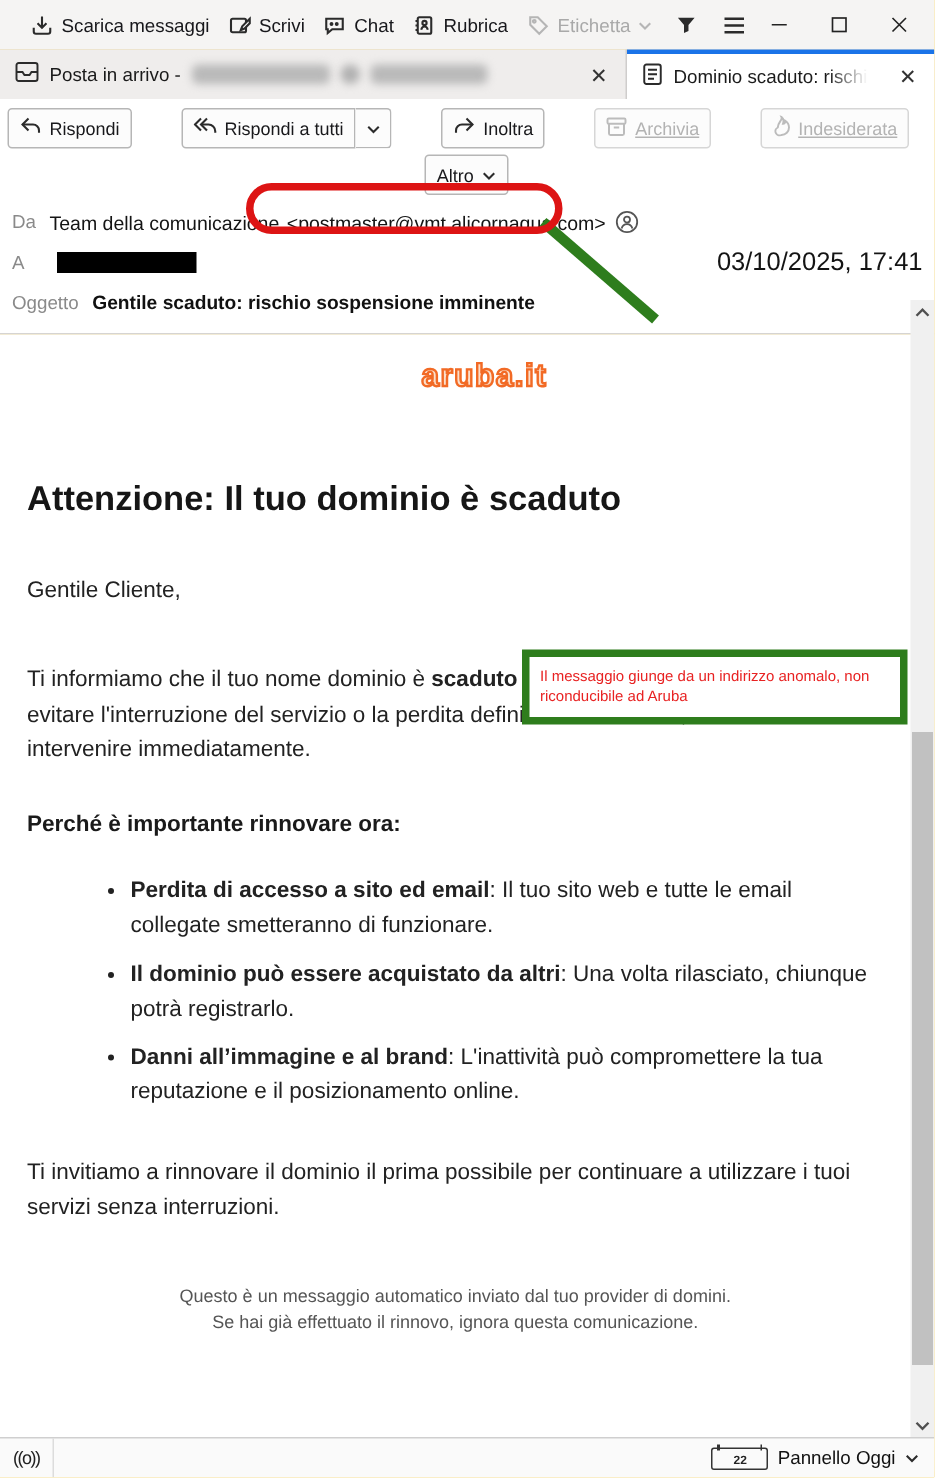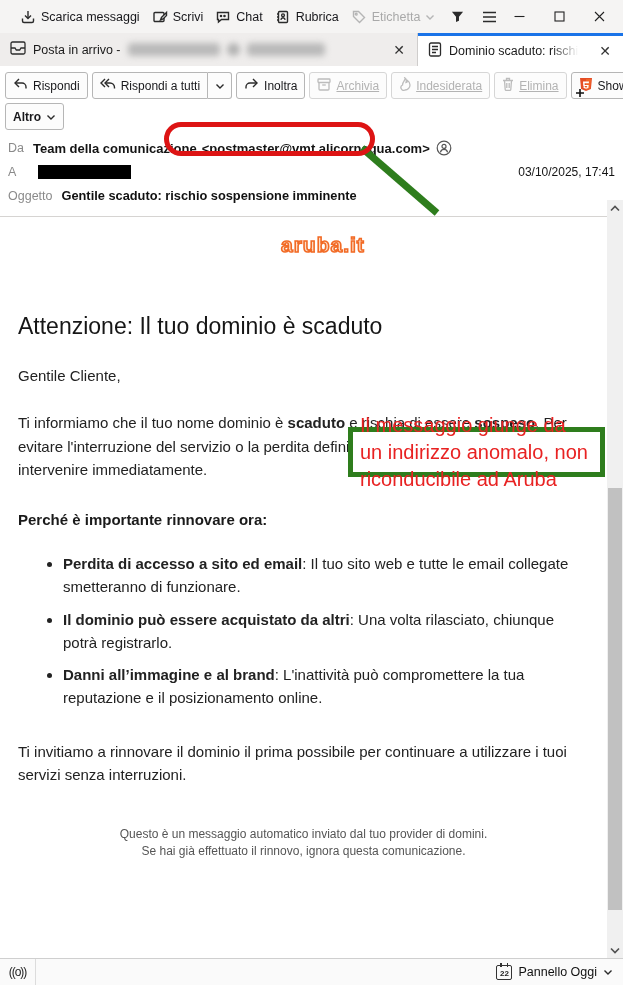--- a/index.html
+++ b/index.html
@@ -22,69 +22,69 @@
   .tab.inactive { width:418px; background:#efedec; border-right:1px solid #cfcdcc; color:#1a1a1a; }
   .tab.active { flex:1; background:#ffffff; border-top:3px solid #1a73e8; color:#1a1a1a; }
   .tab-label { white-space:nowrap; overflow:hidden; }
   .tab-label.fade { max-width:132px; -webkit-mask-image:linear-gradient(90deg,#000 78%,transparent 98%); mask-image:linear-gradient(90deg,#000 78%,transparent 98%); }
   .tab-close { margin-left:auto; font-size:14px; color:#333; padding:0 2px; }
   .blur-blob { height:13px; background:#b9b9b9; border-radius:4px; filter:blur(3px); }
   .blur-dot { width:13px; height:13px; background:#b0b0b0; border-radius:50%; filter:blur(3px); }
 
   
   .msg-toolbar { background:#fff; padding:6px 5px 2px 5px; }
-  .btn-row { display:flex; align-items:flex-start; }
+  .btn-row { display:flex; align-items:flex-start;gap:29px; }
   .mbtn { display:flex; align-items:center; gap:5px; font-size:12px; color:#18181b; background:#fcfcfc; border:1px solid #b6b6b6; border-radius:3px; height:27px; padding:0 7px; margin-right:4px; white-space:nowrap; }
   .mbtn.disabled { color:#b3b3b3; border-color:#d6d6d6; background:#fcfcfc;text-decoration:underline; }
   .combo { display:flex; margin-right:4px; }
   .combo .mbtn { margin-right:0; border-top-right-radius:0; border-bottom-right-radius:0; }
   .combo .drop { width:24px; display:flex; align-items:center; justify-content:center; background:#fcfcfc; border:1px solid #b6b6b6; border-left:none; border-top-right-radius:3px; border-bottom-right-radius:3px; height:27px; }
   .push-right { margin-left:auto; margin-right:1px; }
-  .row2 { display:flex; justify-content:flex-start; padding:4px 1px 2px 0;font-weight:bold; }
+  .row2 { display:flex; justify-content:center; padding:4px 1px 2px 0; }
 
   
   .msg-header { background:#fff; padding:6px 8px 11px 8px; border-bottom:1px solid #d6d4d2; position:relative; }
   .hrow { display:flex; align-items:center; font-size:13px; margin-bottom:7px; }
   .hlabel { color:#8a8a8a; font-size:12.5px; margin-right:9px; }
-  .haddr { color:#141414;font-weight:bold; }
+  .haddr { color:#141414; }
   .redacted { width:93px; height:14px; background:#000; margin-left:13px; }
-  .hdate { margin-left:auto; color:#141414; font-size:12px; }
+  .hdate { margin-left:auto; color:#141414; font-size:17px; }
   .subject { font-weight:bold; color:#111; font-size:12.8px; }
   .avatar-btn { margin-left:6px; display:flex; align-items:center; }
 
   
   .red-oval { position:absolute; left:164px; top:122px; width:211px; height:34px; border:5px solid #dd1414; border-radius:18px; z-index:30; pointer-events:none; }
   .anno-svg { position:absolute; left:0; top:0; width:623px; height:985px; z-index:29; pointer-events:none; }
   .green-box { position:absolute; left:348px; top:210px; width:257px; height:50px; border:5px solid #2e7d1d; background:#fff; z-index:28; display:flex; align-items:center; }
-  .green-box span { color:#e82222; font-size:20px; line-height:1.35; padding:2px 7px; }
+  .green-box span { color:#e82222; font-size:10px; line-height:1.35; padding:2px 7px; }
 
   
   .msg-body { position:relative; background:#fff; height:758px; }
   .body-inner { padding:0 18px 0 18px; width:607px; }
   .logo-row { position:relative; height:92px;text-align:center; }
   .aruba-logo { position:absolute; left:263px; top:16px; font-size:21px; font-weight:800; color:#fbe0cc; -webkit-text-stroke:1.6px #f26a25; letter-spacing:1px; }
-  h1.mail-h1 { font-size:23px; font-weight:normal; color:#161616; margin:4px 0 0 0; }
-  .para { font-size:15px; line-height:1.55; color:#222; margin-top:24px; max-width:575px; }
+  h1.mail-h1 { font-size:23px; font-weight:bold; color:#161616; margin:4px 0 0 0; }
+  .para { font-size:15px; line-height:1.55; color:#222; margin-top:36px; max-width:575px; }
   .why { font-size:15px; font-weight:bold; margin-top:30px; }
   ul.points { margin:24px 0 0 45px; max-width:545px; }
-  ul.points li { font-size:15px; line-height:1.55; margin-bottom:9px; color:#222; }
+  ul.points li { font-size:15px; line-height:1.55; margin-bottom:9px; color:#222;margin-left:24px; }
   .cta { display:inline-block; margin:30px 0 0 2px; background:#f57c00; color:#fff; font-weight:bold; font-size:16px; border:none; border-radius:6px; width:220px; height:52px; line-height:52px; text-align:center; }
   .mail-footer { margin-top:40px; text-align:center; color:#555; font-size:12px; line-height:1.45; }
 
   
   .scrollbar { position:absolute; right:0; top:200px; width:16px; height:758px; background:#f0f0f0; z-index:31; }
   .sb-arrow { height:16px; display:flex; align-items:center; justify-content:center; color:#505050; }
   .sb-thumb { position:absolute; left:1px; width:14px; top:288px; height:422px; background:#c1c1c1; }
   .sb-arrow.bottom { position:absolute; bottom:0; left:0; width:16px; }
 
   
   .statusbar { position:absolute; left:0; bottom:0; width:623px; height:27px; background:#fafafa; border-top:1px solid #cfcfcf; display:flex; align-items:center; font-size:12.5px; }
   .status-left { width:36px; height:100%; display:flex; align-items:center; justify-content:center; border-right:1px solid #dcdcdc; color:#222; font-size:12px; letter-spacing:-1px; }
   .status-right { margin-left:auto; display:flex; align-items:center; gap:6px; padding-right:10px; color:#111; }
-  .cal-icon { position:relative; width:16px; height:15px; border:1.4px solid #333; border-radius:2px; display:flex; align-items:flex-end; justify-content:center; }
+  .cal-icon { position:relative; width:38px; height:15px; border:1.4px solid #333; border-radius:2px; display:flex; align-items:flex-end; justify-content:center; }
   .cal-icon i { position:absolute; top:-3px; width:1.5px; height:4px; background:#333; }
   .cal-icon i.l { left:3px; } .cal-icon i.r { right:3px; }
   .cal-num { font-style:normal; font-size:8px; font-weight:bold; color:#222; line-height:1; padding-bottom:1px; }
 </style>
 </head>
 <body>
 
 <div class="screen">
 
   <div class="titlebar">

